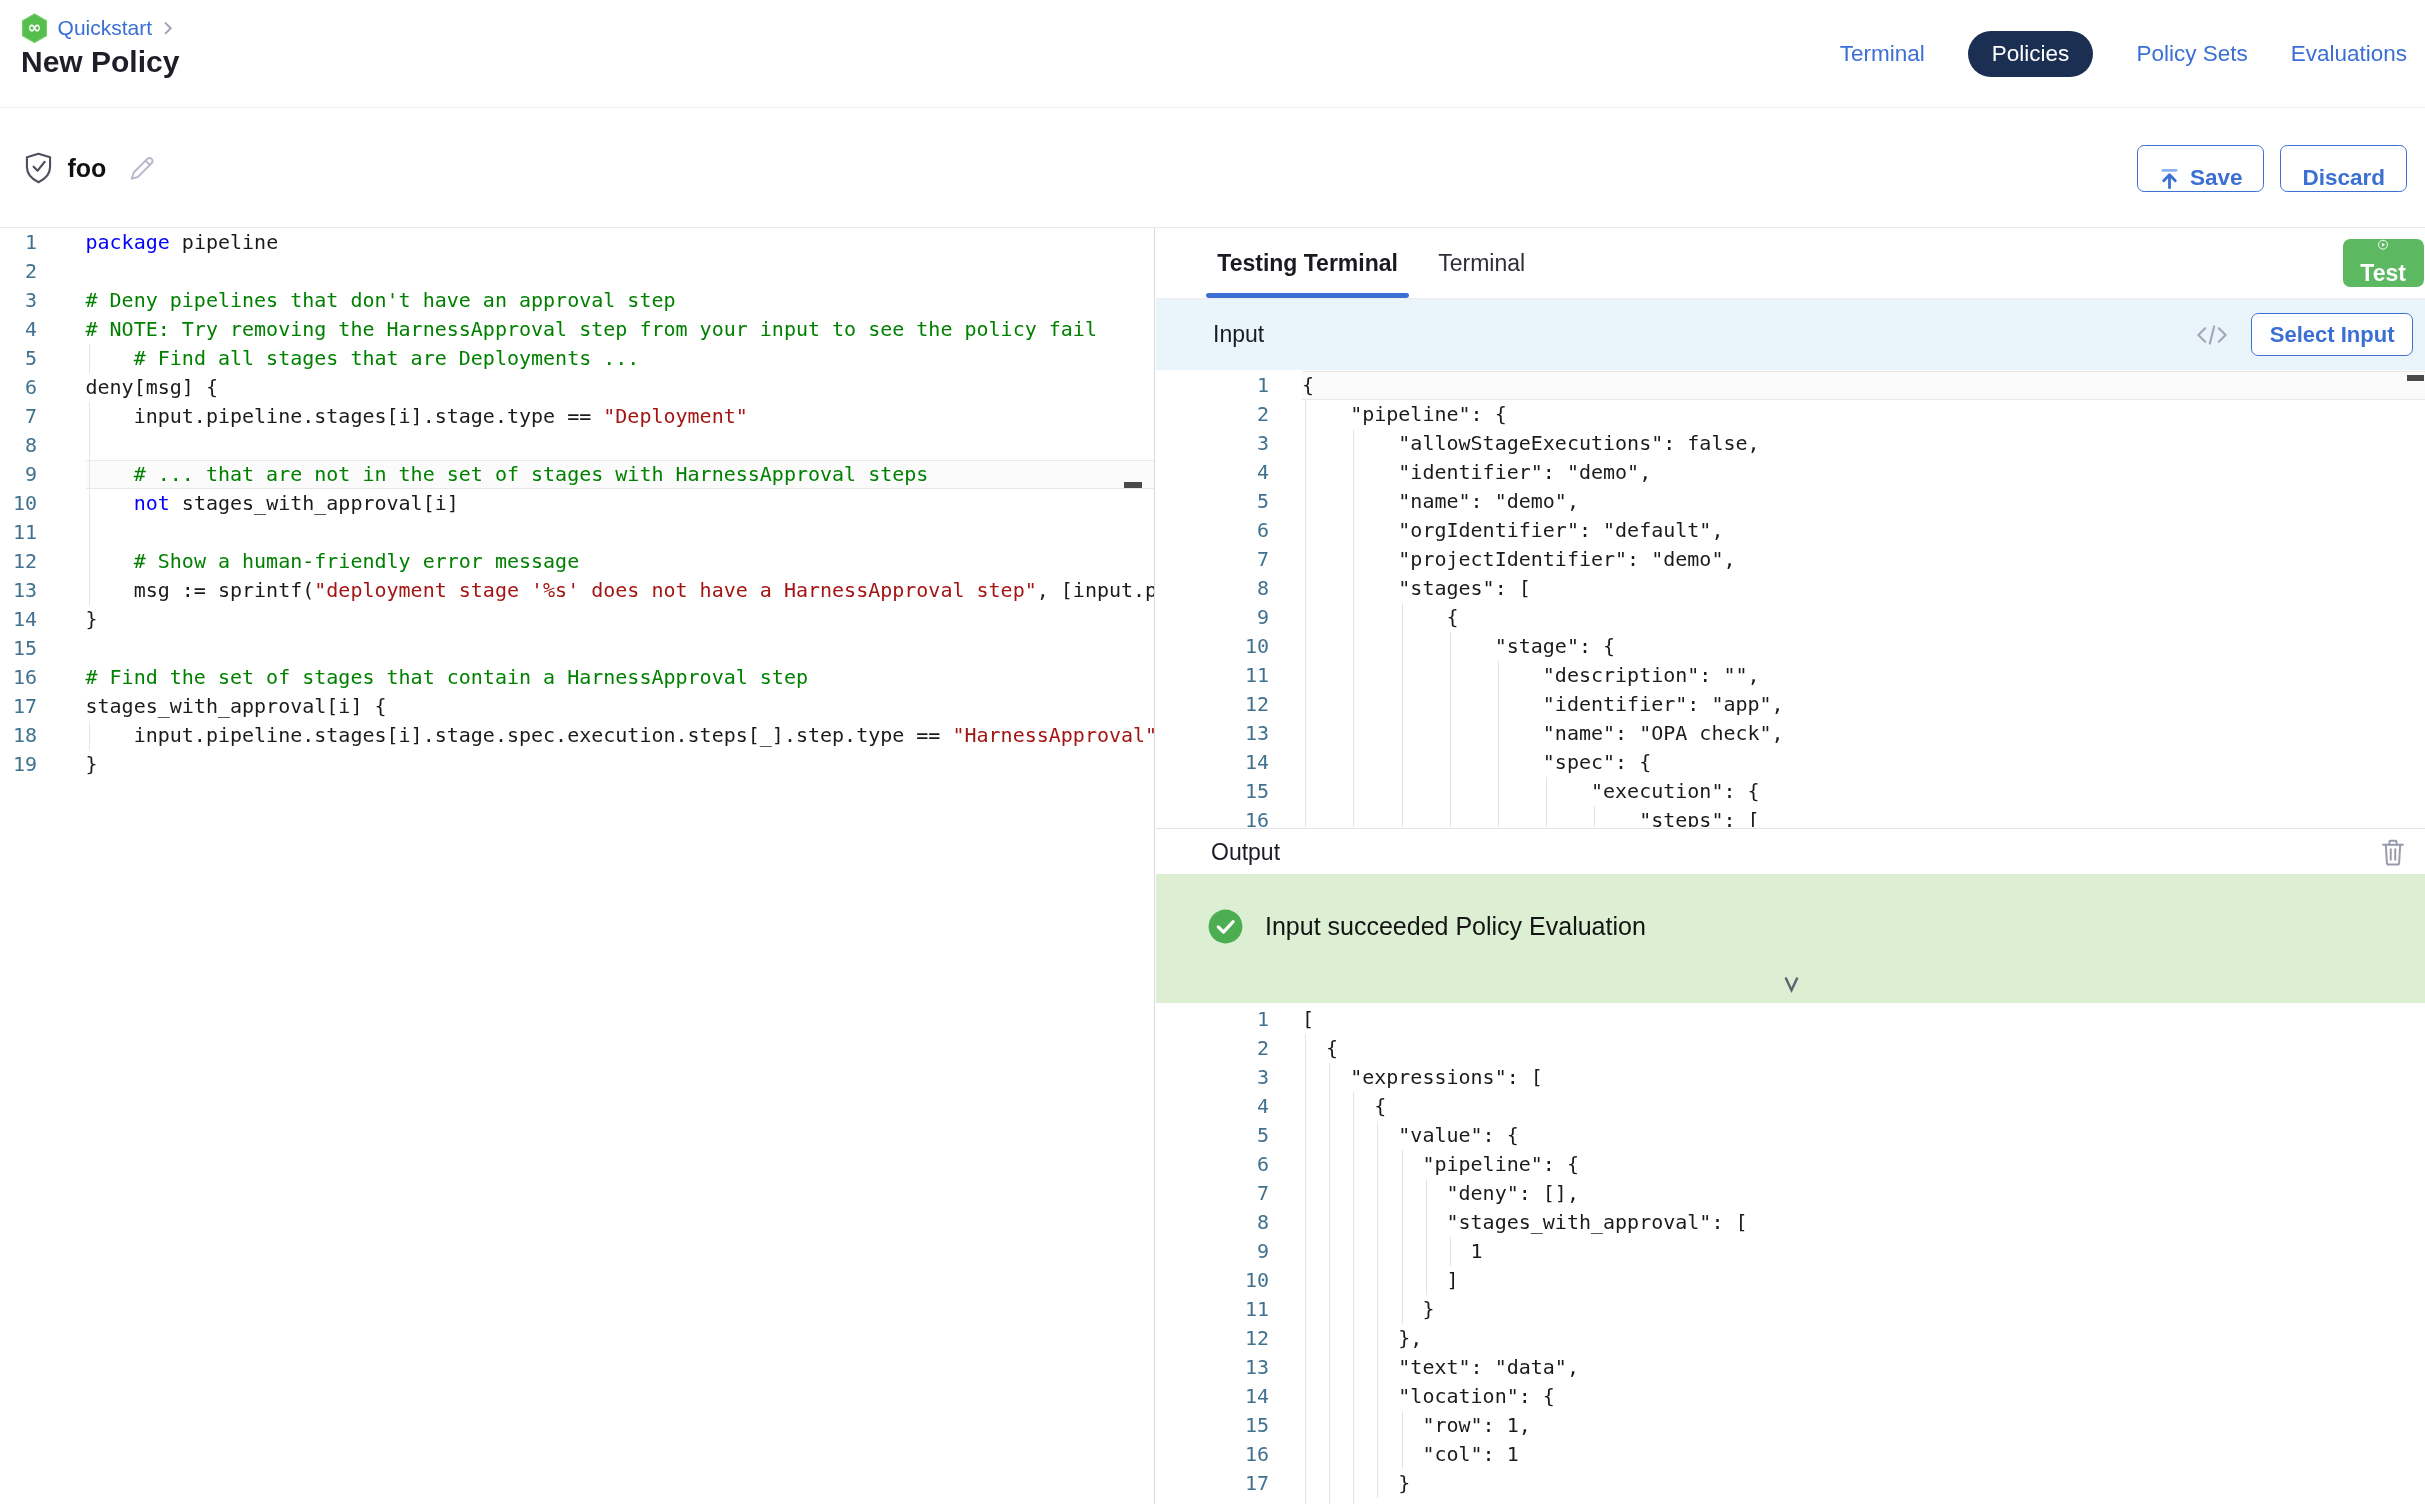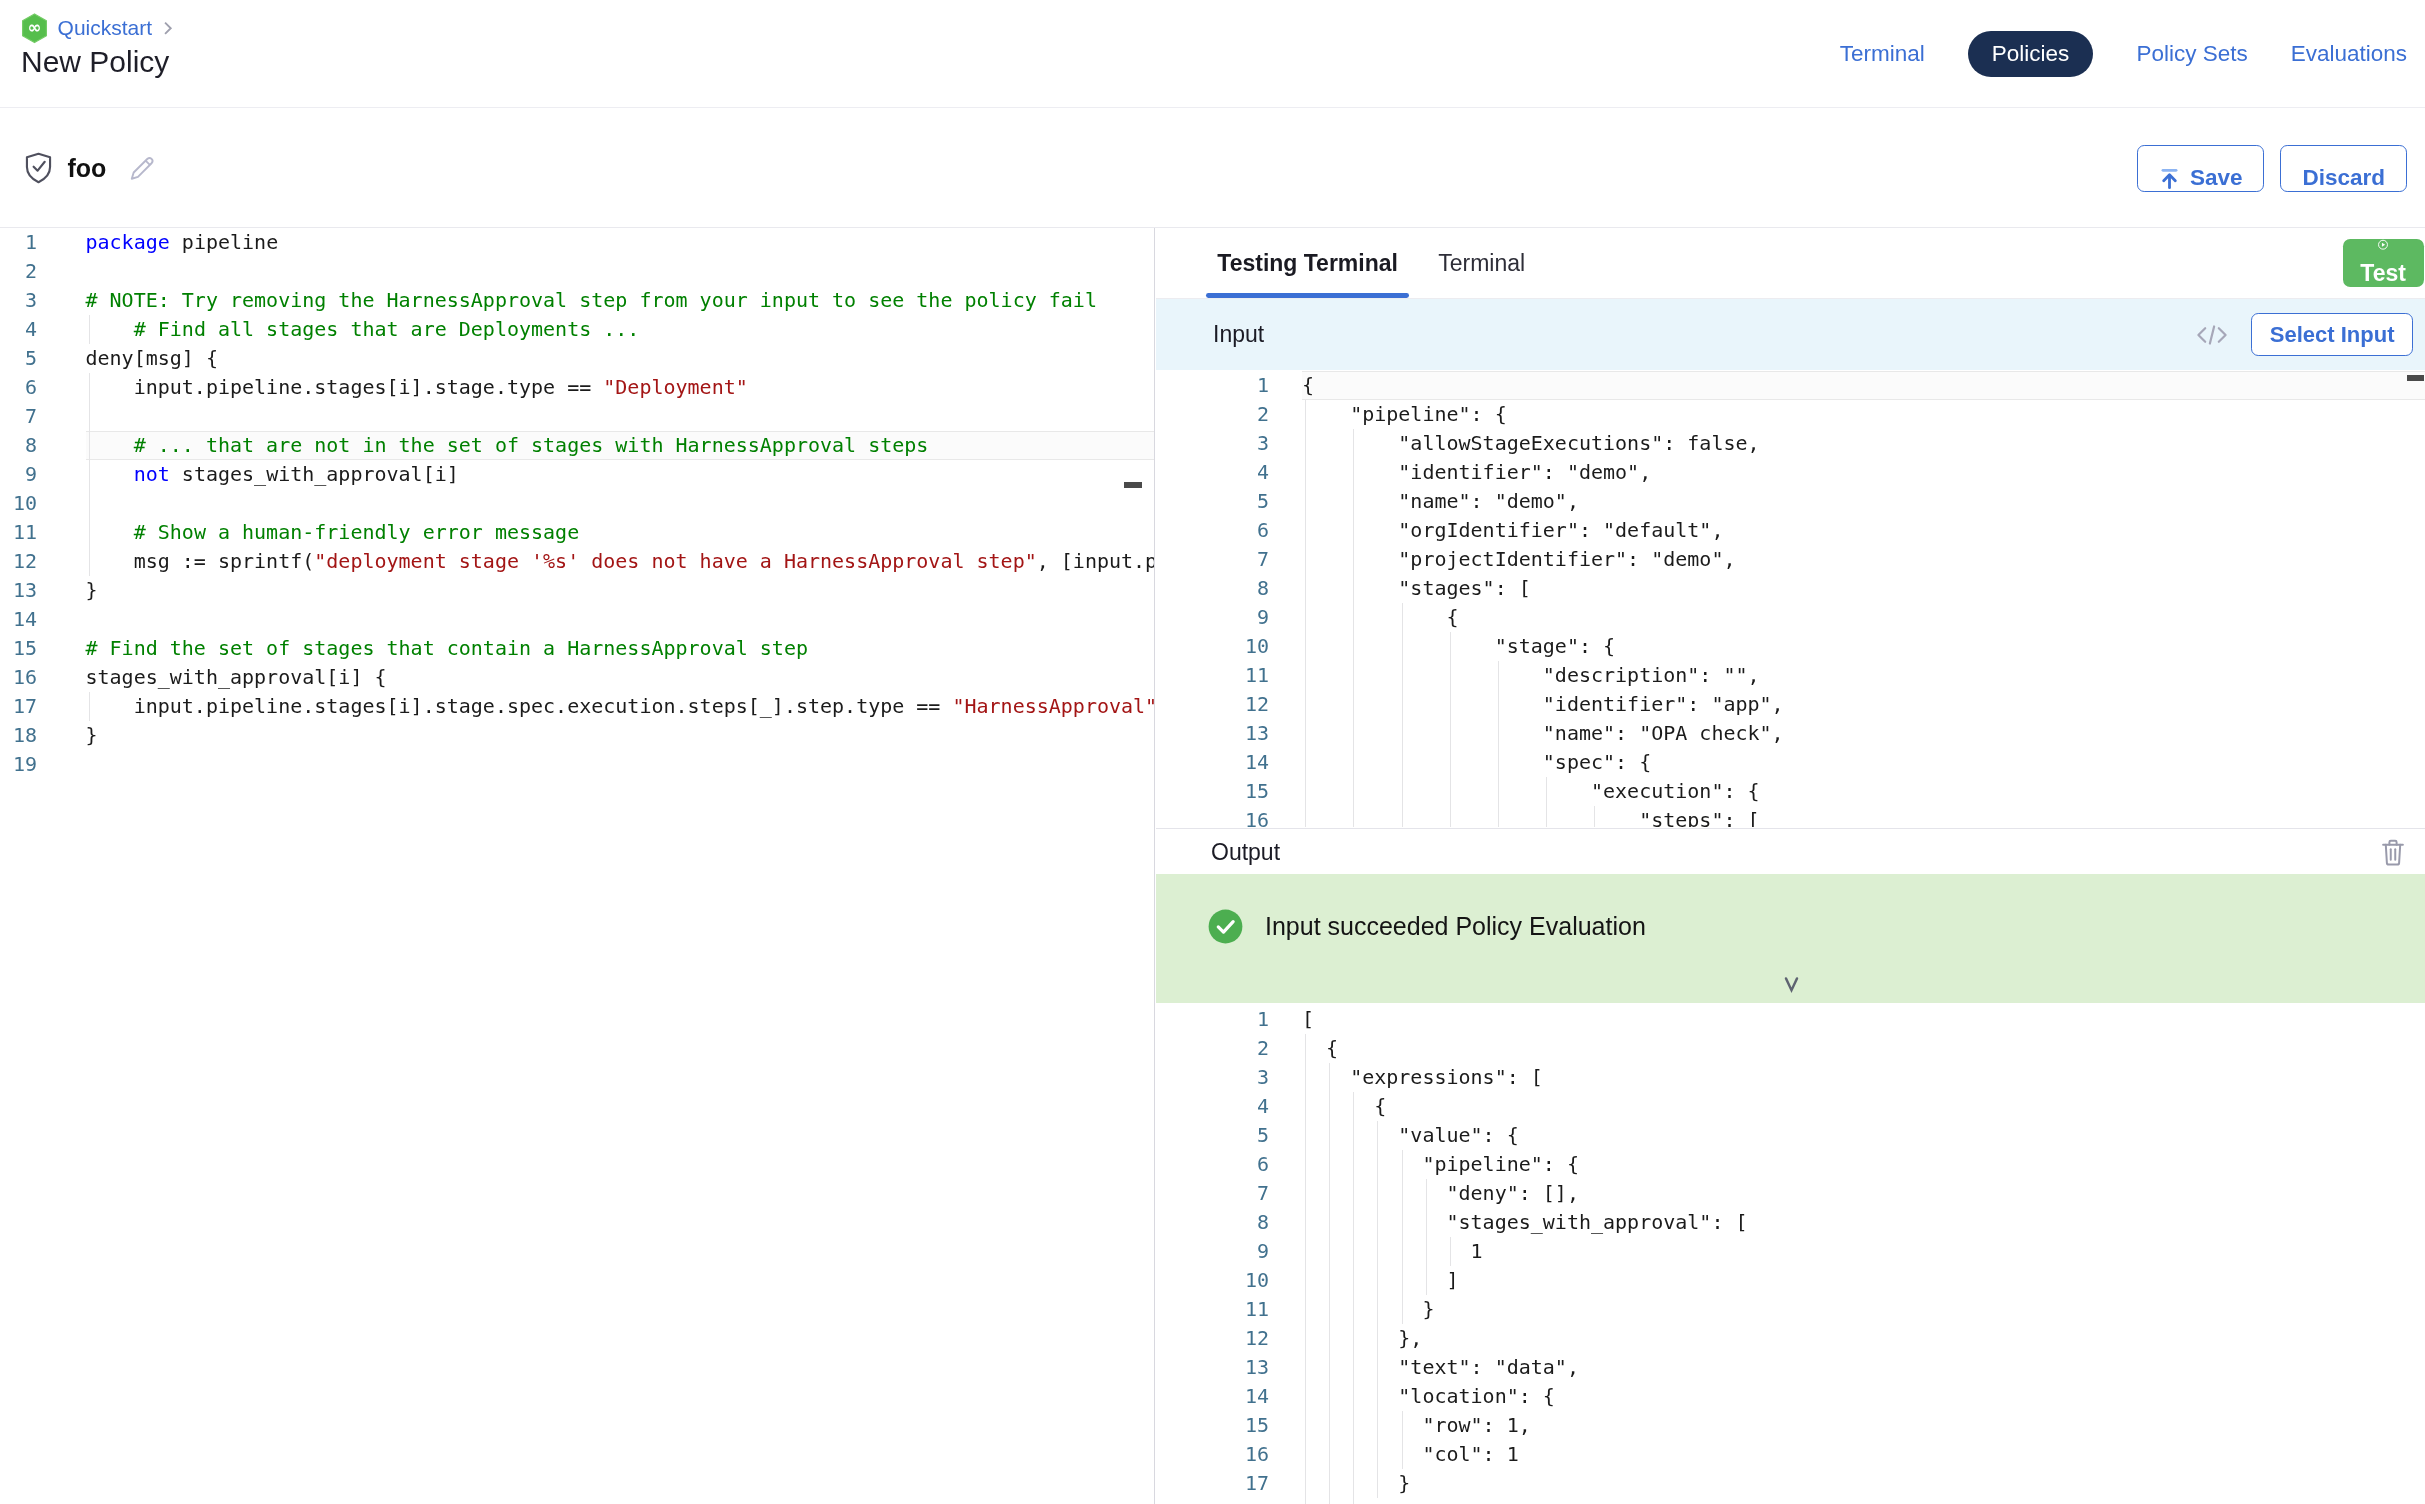--- a/index.html
+++ b/index.html
@@ -10,21 +10,21 @@
   *{margin:0;padding:0;box-sizing:border-box;}
   html,body{overflow:hidden;}
   body{
     width:2426px;height:1505px;background:#fff;position:relative;
     font-family:"Liberation Sans",sans-serif;color:#22222A;
   }
   
   .hdr{position:absolute;left:0;top:0;width:2426px;height:108px;border-bottom:0.8px solid #EDEDF2;background:#fff;}
   .bc{position:absolute;left:21px;top:13px;display:flex;align-items:center;gap:9.6px;}
   .bc a{color:var(--blue);font-size:21px;font-weight:500;text-decoration:none;cursor:pointer;}
-  .title{position:absolute;left:21px;top:45px;font-size:30px;font-weight:400;color:#1E1E28;text-align:center;}
+  .title{position:absolute;left:21px;top:45px;font-size:30px;font-weight:700;color:#1E1E28;text-align:center;}
   .nav{position:absolute;right:19px;top:0;height:108px;display:flex;align-items:center;gap:43px;}
   .nav a{font-size:22.5px;font-weight:500;color:var(--blue);text-decoration:none;cursor:pointer;padding:9.6px 0;}
   .nav a.active{background:var(--navy);color:#fff;border-radius:26px;padding:9.6px 24px;}
   
   .tb{position:absolute;left:0;top:109px;width:2426px;height:119px;border-bottom:0.8px solid #E9E9EE;display:flex;align-items:center;padding:0 19px 0 24px;background:#fff;}
   .tb .pname{font-size:25px;font-weight:700;color:#111;margin:0 21px 0 14.5px;}
   .tb .spacer{flex:1;}
   .btn{display:inline-flex;align-items:flex-end;justify-content:center;gap:9.6px;height:47px;border:1.6px solid var(--blue);border-radius:7.2px;background:#fff;color:var(--blue);font-size:22.5px;font-weight:600;padding:0 21px;cursor:pointer;font-family:inherit;}
   .tb .btn + .btn{margin-left:16px;}
   
@@ -133,20 +133,21 @@
           <div class="ln-num">14</div>
           <div class="ln-num">15</div>
           <div class="ln-num">16</div>
           <div class="ln-num">17</div>
           <div class="ln-num">18</div>
           <div class="ln-num">19</div>
         </div>
         <div class="code-col">
           <div class="code-line"><span class="t-k">package</span><span class="t-p"> pipeline</span></div>
           <div class="code-line"></div>
+          <div class="code-line"><span class="t-c"># Deny pipelines that don't have an approval step</span></div>
           <div class="code-line"><span class="t-c"># NOTE: Try removing the HarnessApproval step from your input to see the policy fail</span></div>
           <div class="code-line"><i class="g" style="left: calc(0ch + 3.2px);"></i><span class="t-p">    </span><span class="t-c"># Find all stages that are Deployments ...</span></div>
           <div class="code-line"><span class="t-p">deny[msg] {</span></div>
           <div class="code-line"><i class="g" style="left: calc(0ch + 3.2px);"></i><span class="t-p">    input.pipeline.stages[i].stage.type == </span><span class="t-s">"Deployment"</span></div>
           <div class="code-line"><i class="g" style="left: calc(0ch + 3.2px);"></i></div>
           <div class="code-line cur"><i class="g" style="left: calc(0ch + 3.2px);"></i><span class="t-p">    </span><span class="t-c"># ... that are not in the set of stages with HarnessApproval steps</span></div>
           <div class="code-line"><i class="g" style="left: calc(0ch + 3.2px);"></i><span class="t-p">    </span><span class="t-k">not</span><span class="t-p"> stages_with_approval[i]</span></div>
           <div class="code-line"><i class="g" style="left: calc(0ch + 3.2px);"></i></div>
           <div class="code-line"><i class="g" style="left: calc(0ch + 3.2px);"></i><span class="t-p">    </span><span class="t-c"># Show a human-friendly error message</span></div>
           <div class="code-line"><i class="g" style="left: calc(0ch + 3.2px);"></i><span class="t-p">    msg := sprintf(</span><span class="t-s">"deployment stage '%s' does not have a HarnessApproval step"</span><span class="t-p">, [input.p</span></div>

